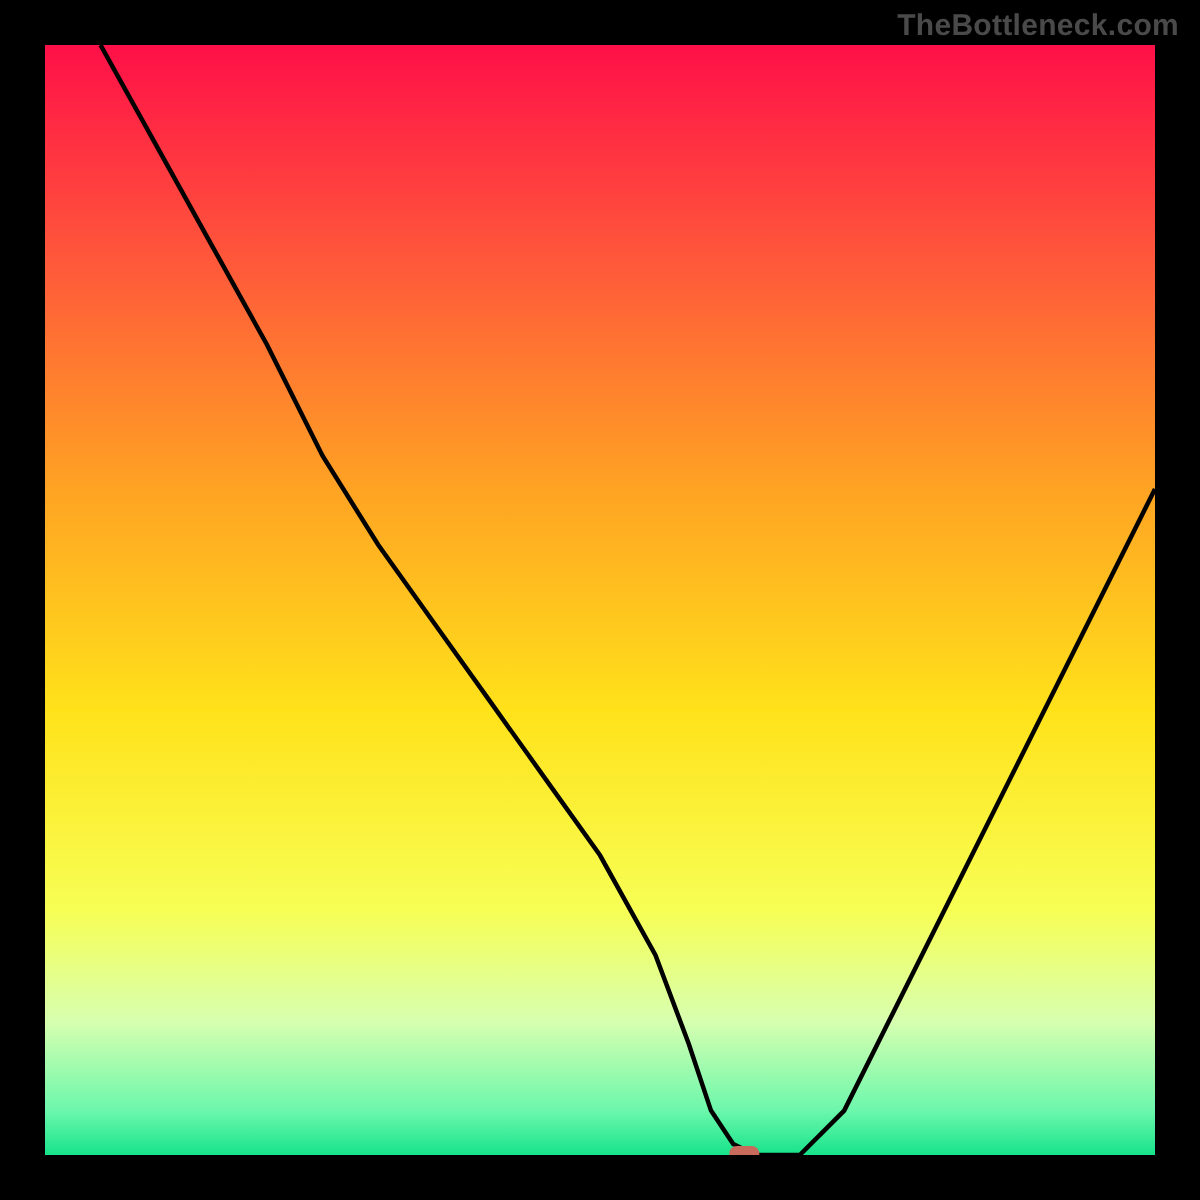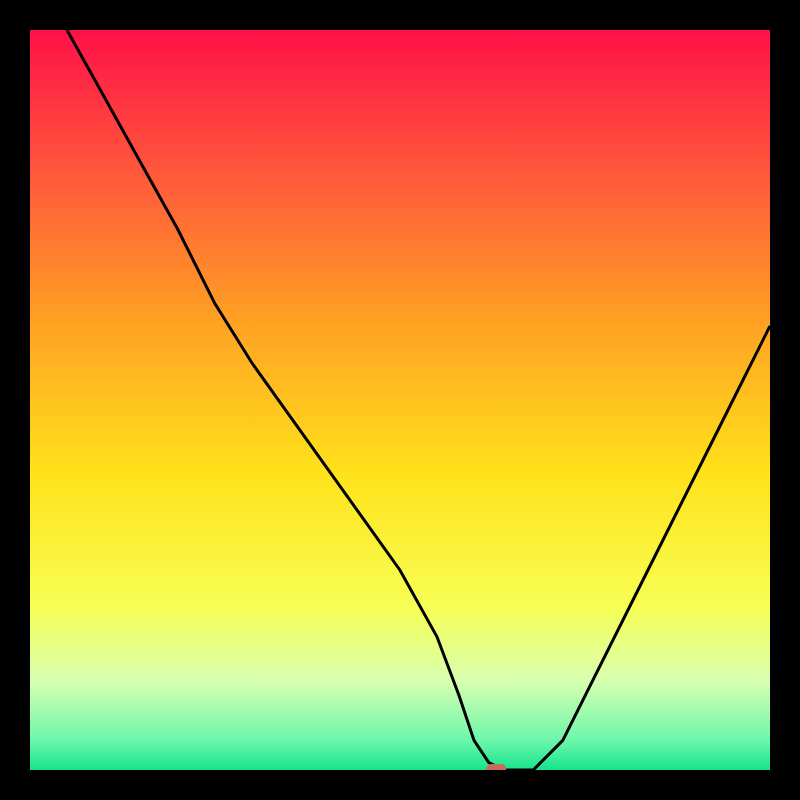--- a/index.html
+++ b/index.html
@@ -38,20 +38,21 @@
   .plot-area svg {
     display: block;
     width: 740px;
     height: 740px;
   }
 </style>
 </head>
 <body>
 
 <div class="frame">
+  <div class="watermark">TheBottleneck.com</div>
 
   <div class="plot-area">
     <svg viewBox="0 0 740 740">
       <defs>
         <linearGradient id="bg-grad" x1="0" y1="0" x2="0" y2="1">
             <stop offset="0%" stop-color="#ff1048"></stop>
             <stop offset="20%" stop-color="#ff5a3a"></stop>
             <stop offset="40%" stop-color="#ffa323"></stop>
             <stop offset="60%" stop-color="#ffe21a"></stop>
             <stop offset="78%" stop-color="#f7ff55"></stop>

